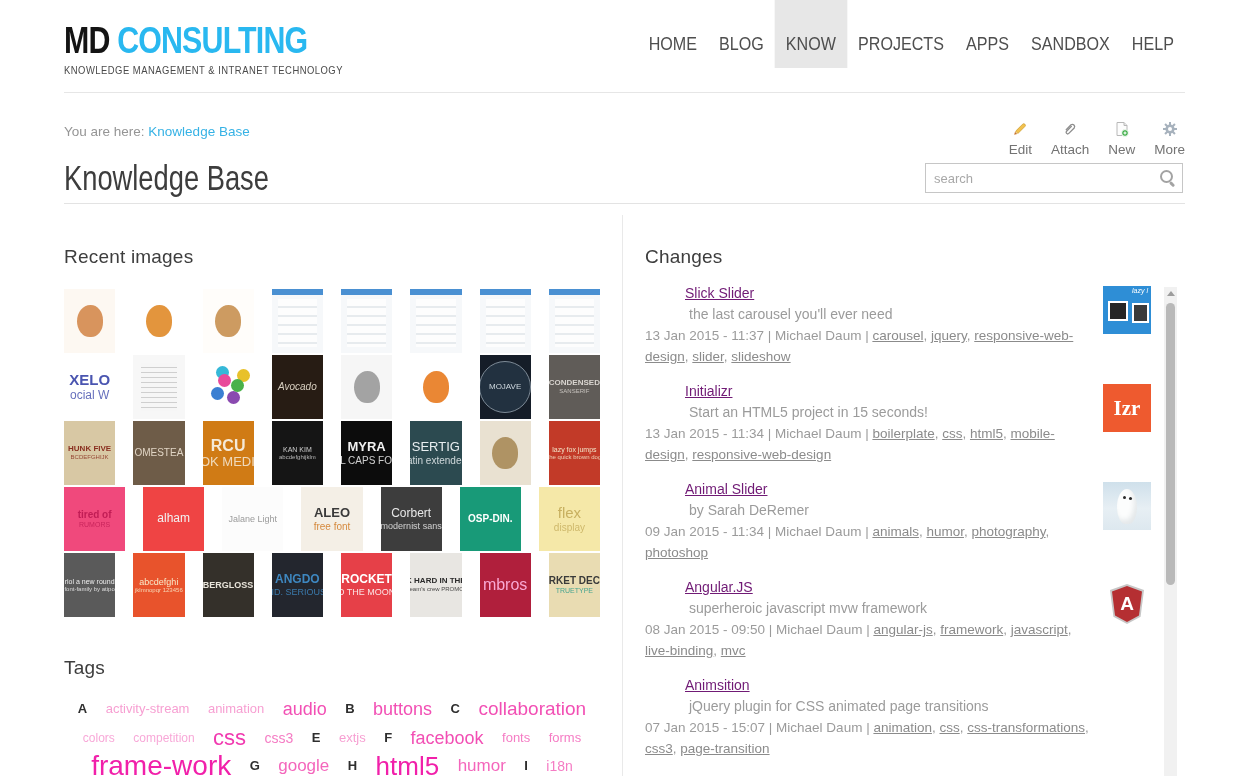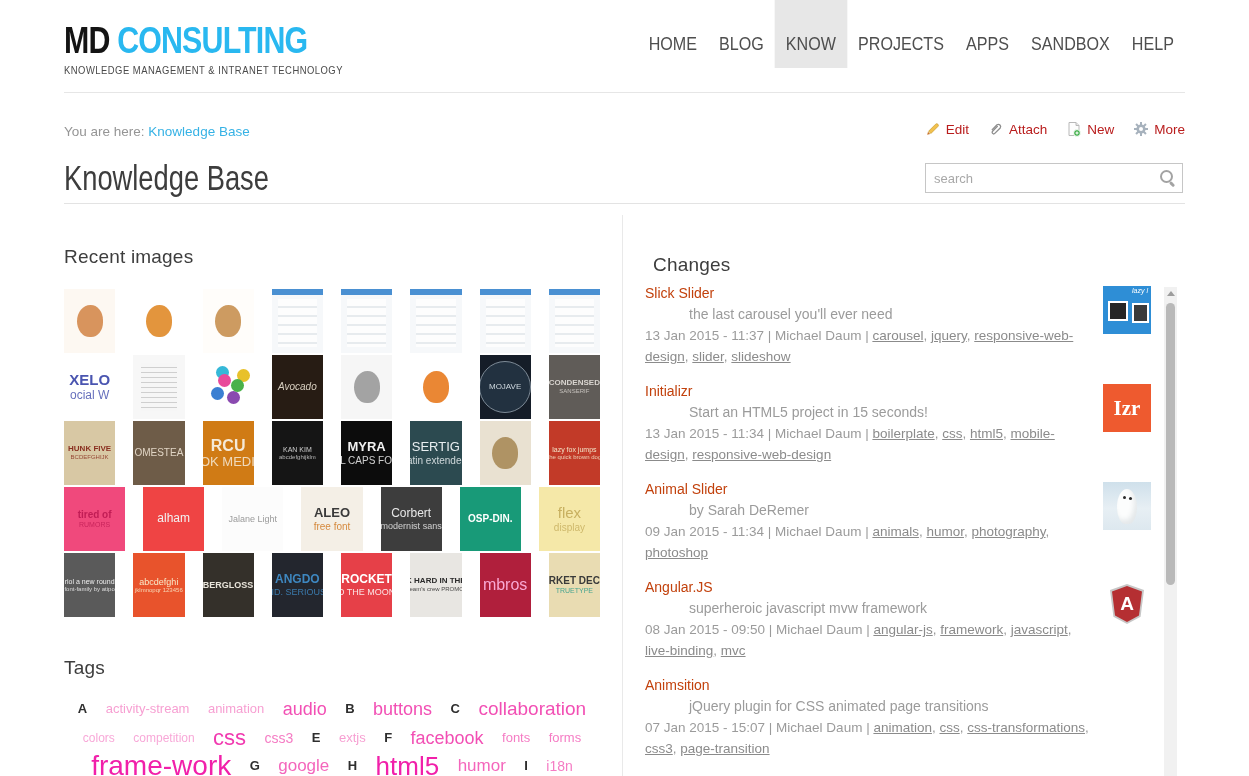--- a/index.html
+++ b/index.html
@@ -16,21 +16,21 @@
   .nav{position:absolute;top:0;right:64px;height:68px;display:flex;transform:scaleX(.92);transform-origin:right top;}
   .nav-item{display:flex;align-items:flex-end;padding:0 12px 13px;font-size:17.5px;color:#4e4e4e;cursor:pointer;white-space:nowrap;}
   .nav-item.active{background:#e7e7e7;}
 
   .header-rule{position:absolute;left:64px;right:64px;top:92px;height:1px;background:#e6e6e6;}
 
   
   .breadcrumb{position:absolute;left:64px;top:124px;font-size:13.5px;color:#959595;}
   .breadcrumb a{color:#36b2e5;text-decoration:none;cursor:pointer;}
   .toolbar{position:absolute;right:64px;top:121px;display:flex;gap:19px;align-items:center;}
-  .action{display:flex;align-items:center;gap:5px;font-size:13.5px;color:#b91c1c;cursor:pointer;}
+  .action{display:flex;align-items:center;gap:5px;font-size:13.5px;color:#737373;cursor:pointer;flex-direction:column;}
   .action svg{display:block;}
 
   
   .page-title{position:absolute;left:64px;top:158px;font-size:35px;font-weight:400;color:#3d3d3d;transform:scaleX(.78);transform-origin:left top;white-space:nowrap;}
   .search-box{position:absolute;right:66px;top:163px;width:256px;height:28px;border:1px solid #c6c6c6;display:flex;align-items:center;background:#fff;}
   .search-box input{border:0;outline:0;flex:1;padding:0 8px;font-size:13px;color:#555;font-family:inherit;background:transparent;}
   .search-box input::placeholder{color:#a8a8a8;}
   .magnifier{width:22px;height:22px;position:relative;margin-right:3px;cursor:pointer;flex:0 0 auto;}
   .magnifier::before{content:"";position:absolute;left:3px;top:3px;width:9px;height:9px;border:2.5px solid #a3a3a3;border-radius:50%;}
   .magnifier::after{content:"";position:absolute;left:14px;top:14px;width:6px;height:3px;background:#a3a3a3;border-radius:2px;transform:rotate(45deg);transform-origin:left top;}
@@ -57,21 +57,21 @@
   
   .tag-cloud{position:absolute;left:60px;top:694px;width:544px;text-align:center;line-height:28px;}
   .tag{text-decoration:none;margin:0 7px;vertical-align:middle;cursor:pointer;white-space:nowrap;}
   .tag-letter{color:#2e2e2e;font-weight:bold;font-size:13px;margin:0 7px;vertical-align:middle;}
 
   
   .changes-list{position:absolute;left:645px;top:283px;width:512px;}
   .entry{position:relative;margin-bottom:14px;min-height:84px;}
   .entry-text{width:445px;}
   .entry-title{font-size:14px;line-height:21px;}
-  .entry-title a{color:#c2410c;cursor:pointer;}
+  .entry-title a{color:#701a75;text-decoration:underline;cursor:pointer;margin-left:40px;}
   .entry-desc{color:#9b9b9b;font-size:14px;line-height:21px;margin-left:44px;}
   .entry-meta{color:#9b9b9b;font-size:13.5px;line-height:21px;}
   .entry-meta a{color:#8b8b8b;text-decoration:underline;cursor:pointer;}
 
   .thumb{position:absolute;left:458px;top:3px;width:48px;height:48px;overflow:hidden;cursor:pointer;}
   .thumb-slick{background:#2e8ed6;}
   .slick-frame{position:absolute;left:5px;top:15px;width:16px;height:16px;background:#262626;border:2px solid #fff;}
   .slick-frame2{position:absolute;left:29px;top:17px;width:13px;height:16px;background:#3a3a3a;border:2px solid #fff;}
   .slick-script{position:absolute;right:3px;top:1px;color:#fff;font-style:italic;font-size:7px;}
   .thumb-izr{background:#ee5a2f;display:flex;align-items:center;justify-content:center;}
@@ -320,21 +320,21 @@
         <div class="tile" style="background: rgb(233, 220, 178);">
           <span class="t1" style="color: rgb(58, 58, 58); font-size: 10px; font-weight: bold;">RKET DEC</span>
           <span class="t2" style="color: rgb(42, 154, 138); font-size: 7px;">TRUETYPE</span>
         </div>
       </div>
     </div>
 
   <h2 class="section-heading" style="left:64px;top:657px;margin:0;">Tags</h2>
   <div class="tag-cloud"><span class="tag-letter">A</span> <a class="tag" style="font-size: 13px; color: rgb(247, 159, 210);">activity-stream</a> <a class="tag" style="font-size: 13px; color: rgb(247, 159, 210);">animation</a> <a class="tag" style="font-size: 18px; color: rgb(242, 79, 180);">audio</a> <span class="tag-letter">B</span> <a class="tag" style="font-size: 18px; color: rgb(242, 79, 180);">buttons</a> <span class="tag-letter">C</span> <a class="tag" style="font-size: 19px; color: rgb(242, 79, 180);">collaboration</a> <a class="tag" style="font-size: 12px; color: rgb(248, 168, 216);">colors</a> <a class="tag" style="font-size: 12px; color: rgb(248, 168, 216);">competition</a> <a class="tag" style="font-size: 22px; color: rgb(241, 58, 176);">css</a> <a class="tag" style="font-size: 14px; color: rgb(245, 124, 196);">css3</a> <span class="tag-letter">E</span> <a class="tag" style="font-size: 13px; color: rgb(247, 159, 210);">extjs</a> <span class="tag-letter">F</span> <a class="tag" style="font-size: 18px; color: rgb(242, 79, 180);">facebook</a> <a class="tag" style="font-size: 13px; color: rgb(245, 124, 196);">fonts</a> <a class="tag" style="font-size: 13px; color: rgb(245, 124, 196);">forms</a> <a class="tag" style="font-size: 28px; color: rgb(241, 32, 170);">frame-work</a> <span class="tag-letter">G</span> <a class="tag" style="font-size: 17px; color: rgb(244, 102, 188);">google</a> <span class="tag-letter">H</span> <a class="tag" style="font-size: 26px; color: rgb(241, 32, 170);">html5</a> <a class="tag" style="font-size: 17px; color: rgb(244, 102, 188);">humor</a> <span class="tag-letter">I</span> <a class="tag" style="font-size: 14px; color: rgb(245, 124, 196);">i18n</a> </div>
 
-  <h2 class="section-heading" style="left:645px;top:246px;margin:8px;">Changes</h2>
+  <h2 class="section-heading" style="left:645px;top:246px;margin:0;">Changes</h2>
   <div class="changes-list">
       <div class="entry">
         <div class="entry-text">
           <div class="entry-title"><a>Slick Slider</a></div>
           <div class="entry-desc">the last carousel you'll ever need</div>
           <div class="entry-meta">13 Jan 2015 - 11:37 | Michael Daum | <a>carousel</a>, <a>jquery</a>, <a>responsive-web-design</a>, <a>slider</a>, <a>slideshow</a></div>
         </div>
         <div class="thumb thumb-slick">
           <div class="slick-frame"></div>
           <div class="slick-frame2"></div>

